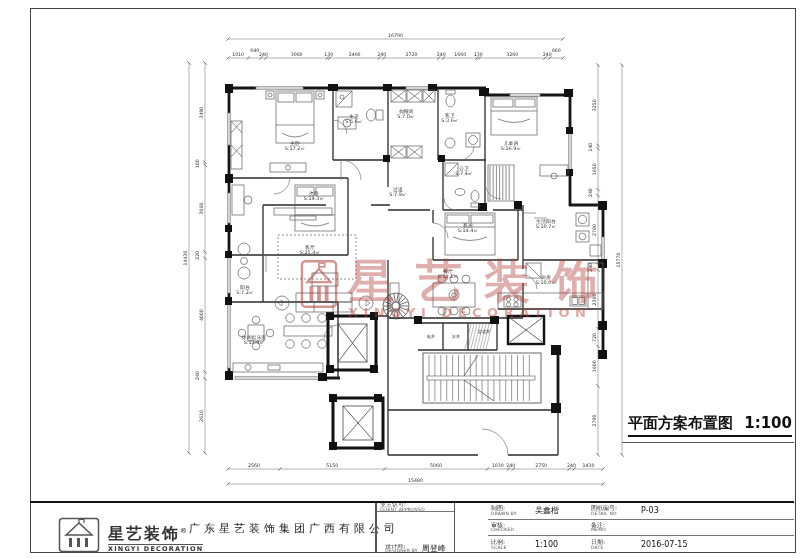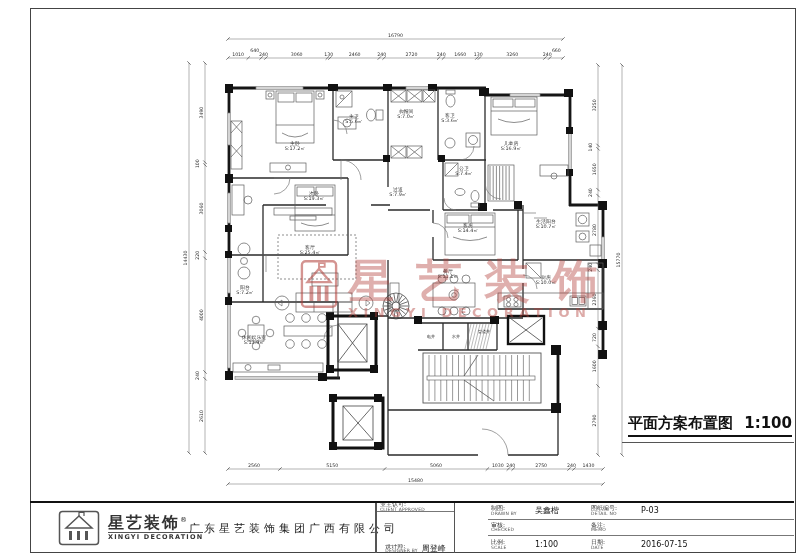--- a/index.html
+++ b/index.html
@@ -11,21 +11,21 @@
   .watermark{position:absolute;left:300px;top:258px;display:flex;align-items:flex-start;pointer-events:none;opacity:.55;}
   .wm-icon{width:38px;height:52px;margin-right:10px;}
   .wm-body{display:flex;flex-direction:column;}
   .wm-cn{font-size:46px;line-height:46px;font-weight:bold;letter-spacing:22px;color:rgba(178,62,56,.75);white-space:nowrap;}
   .wm-en{font-size:13px;font-weight:bold;letter-spacing:5.5px;color:rgba(178,62,56,.8);margin-top:1px;white-space:nowrap;}
   
   .plan-title{position:absolute;left:628px;top:414px;width:164px;text-align:right;font-size:15px;font-weight:bold;color:#111;border-bottom:2px solid #111;padding-bottom:2px;white-space:nowrap;}
   .plan-title-underline{position:absolute;left:622px;top:442px;width:172px;height:1px;background:#555;}
   
   .tblock{position:absolute;left:30px;top:501px;width:764px;height:50px;border-top:2.5px solid #111;display:flex;color:#222;}
-  .tb-logo{width:155px;display:flex;align-items:center;justify-content:flex-start;padding-left:28px;}
+  .tb-logo{width:155px;display:flex;align-items:flex-end;justify-content:flex-start;padding-left:28px;}
   .tb-logo-ic{width:42px;height:36px;margin-right:8px;}
   .tb-logo-txt{display:flex;flex-direction:column;line-height:1.05;}
   .tb-logo-cn{font-size:16px;font-weight:bold;letter-spacing:2px;color:#333;}
   .tb-logo-reg{font-size:7px;vertical-align:super;}
   .tb-logo-en{font-size:6.5px;font-weight:bold;letter-spacing:1.2px;border-top:1px solid #555;margin-top:1px;padding-top:1px;color:#333;}
   .tb-company{width:162px;display:flex;align-items:center;justify-content:center;font-size:11px;letter-spacing:4px;white-space:nowrap;color:#222;}
   .tb-fields{flex:1;display:flex;border-left:1px solid #555;}
   .tb-grp{display:grid;}
   .tb-grpL{width:173px;grid-template-columns:48px 1fr;grid-template-rows:1fr 1fr;}
   .tb-grpM{width:77px;grid-template-columns:1fr;grid-template-rows:1fr 1fr;border-left:1px solid #555;gap:32px;}

